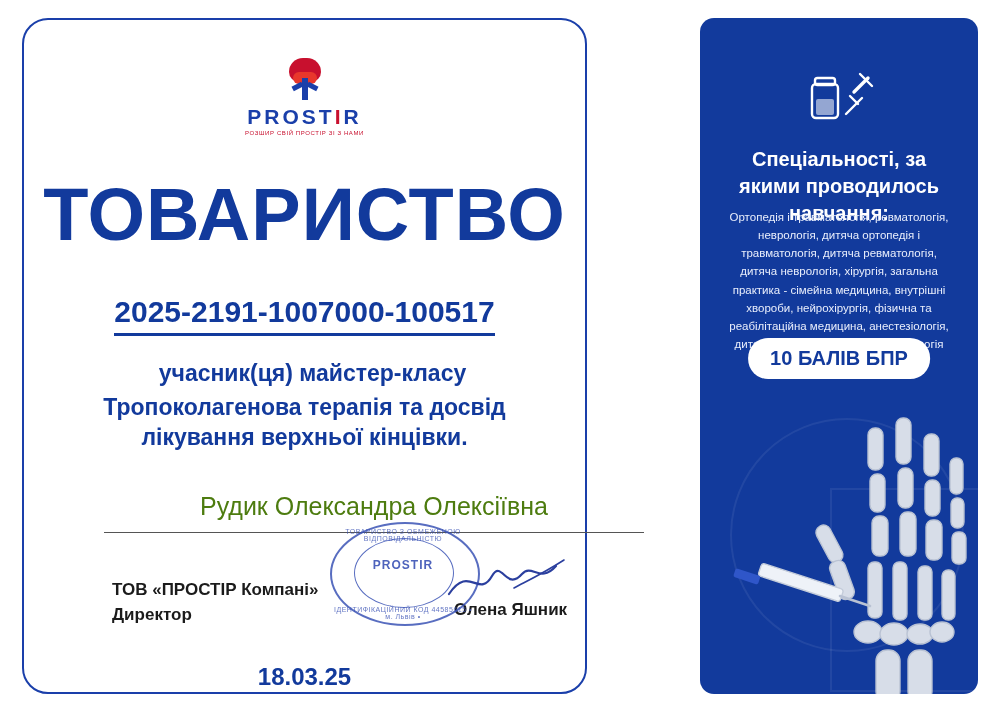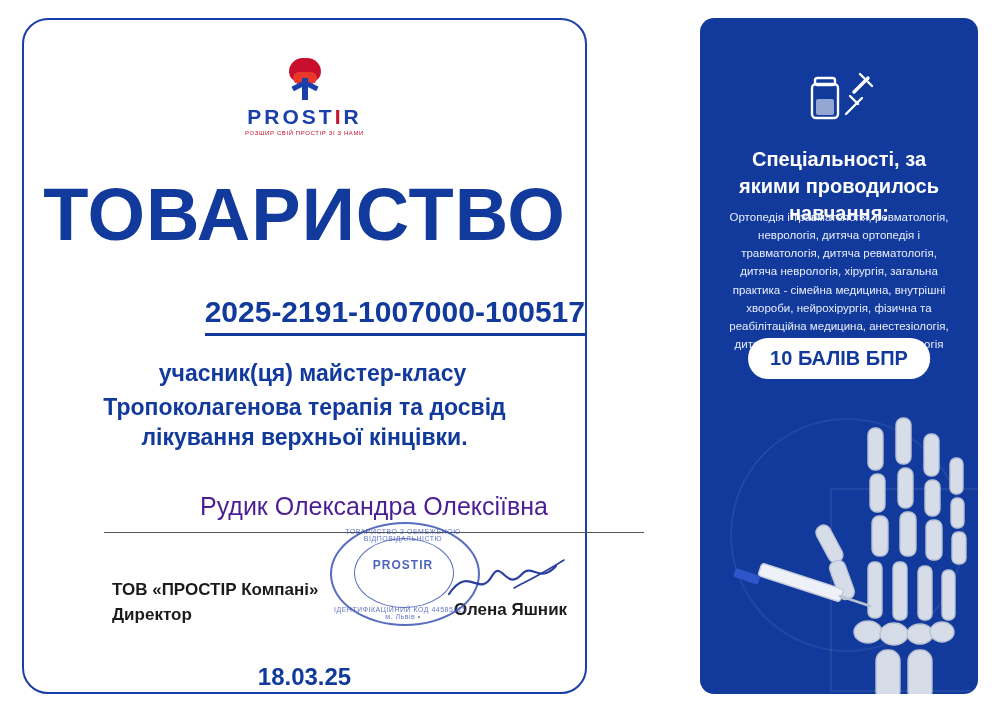--- a/index.html
+++ b/index.html
@@ -142,21 +142,21 @@
     letter-spacing: 1px;
     line-height: 1;
   }
 
   
   .cert-number {
     position: absolute;
     left: 0;
     right: 0;
     top: 275px;
-    text-align: right;
+    text-align: center;
     font-size: 30px;
     font-weight: bold;
     color: #123a9c;
   }
   .cert-number .num-inner {
     display: inline-block;
     border-bottom: 3px solid #123a9c;
     padding-bottom: 4px;
   }
 
@@ -185,21 +185,21 @@
   }
 
   
   .recipient {
     position: absolute;
     left: 80px;
     width: 540px;
     top: 472px;
     text-align: center;
     font-size: 25px;
-    color: #4c1d95;
+    color: #4d7c0f;
   }
   .recipient-rule {
     position: absolute;
     left: 80px;
     width: 540px;
     top: 512px;
     border-bottom: 1px solid #555;
   }
 
   

